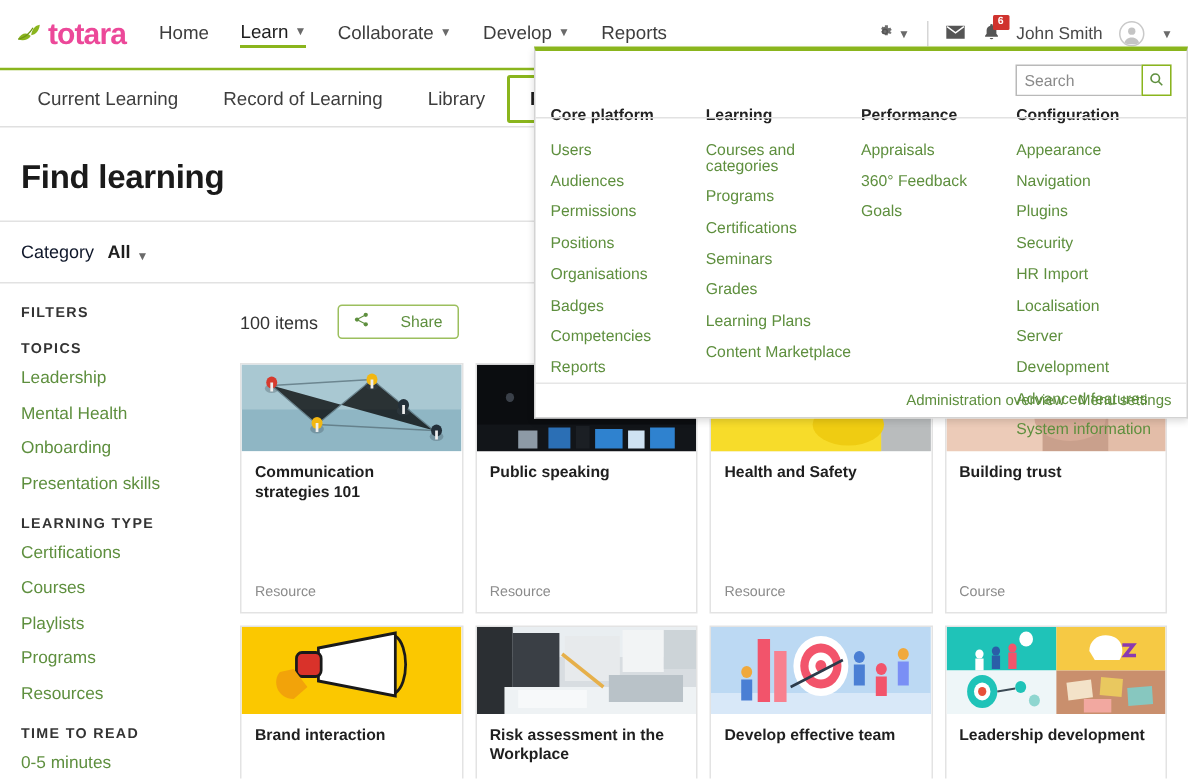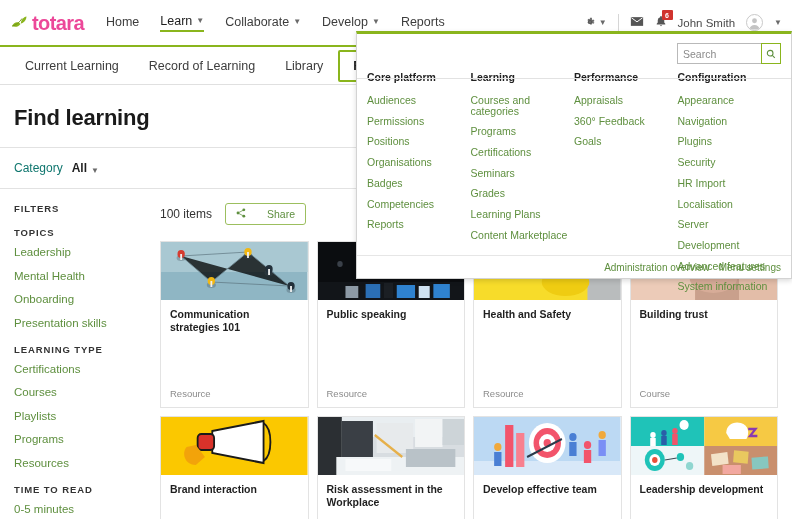--- a/index.html
+++ b/index.html
@@ -73,21 +73,21 @@
   }
 
   
   .title-wrap { padding: 20px 14px 16px 14px; border-bottom:1px solid #e2e2e2; }
   h1.page-title { font-size:22px; font-weight:bold; color:#1a1a1a; letter-spacing:-0.2px; }
 
   .category-row {
     padding: 13px 14px; border-bottom:1px solid #e2e2e2;
     display:flex; align-items:center; gap:9px;
   }
-  .cat-label { font-size:12px; color:#0f766e; }
+  .cat-label { font-size:12px; color:#0f172a; }
   .cat-value {
     font-size:12px; font-weight:bold; color:#1f1f1f; display:flex; align-items:flex-end; gap:4px;
     cursor:pointer;
   }
 
   
   .body-wrap { display:flex; padding-top:14px; }
   .filters { width:160px; padding-left:14px; flex:0 0 160px; }
   .f-head {
     font-size:9.5px; font-weight:bold; letter-spacing:0.9px; color:#333;
@@ -518,20 +518,21 @@
           </span>
         </span>
       </div>
     </div>
     <div class="mm-headrule"></div>
 
     <div class="mm-cols">
 
       <div class="mm-col">
         <div class="mm-col-head">Core platform</div>
+        <a class="mm-link">Users</a>
         <a class="mm-link">Audiences</a>
         <a class="mm-link">Permissions</a>
         <a class="mm-link">Positions</a>
         <a class="mm-link">Organisations</a>
         <a class="mm-link">Badges</a>
         <a class="mm-link">Competencies</a>
         <a class="mm-link">Reports</a>
       </div>
 
       <div class="mm-col">

